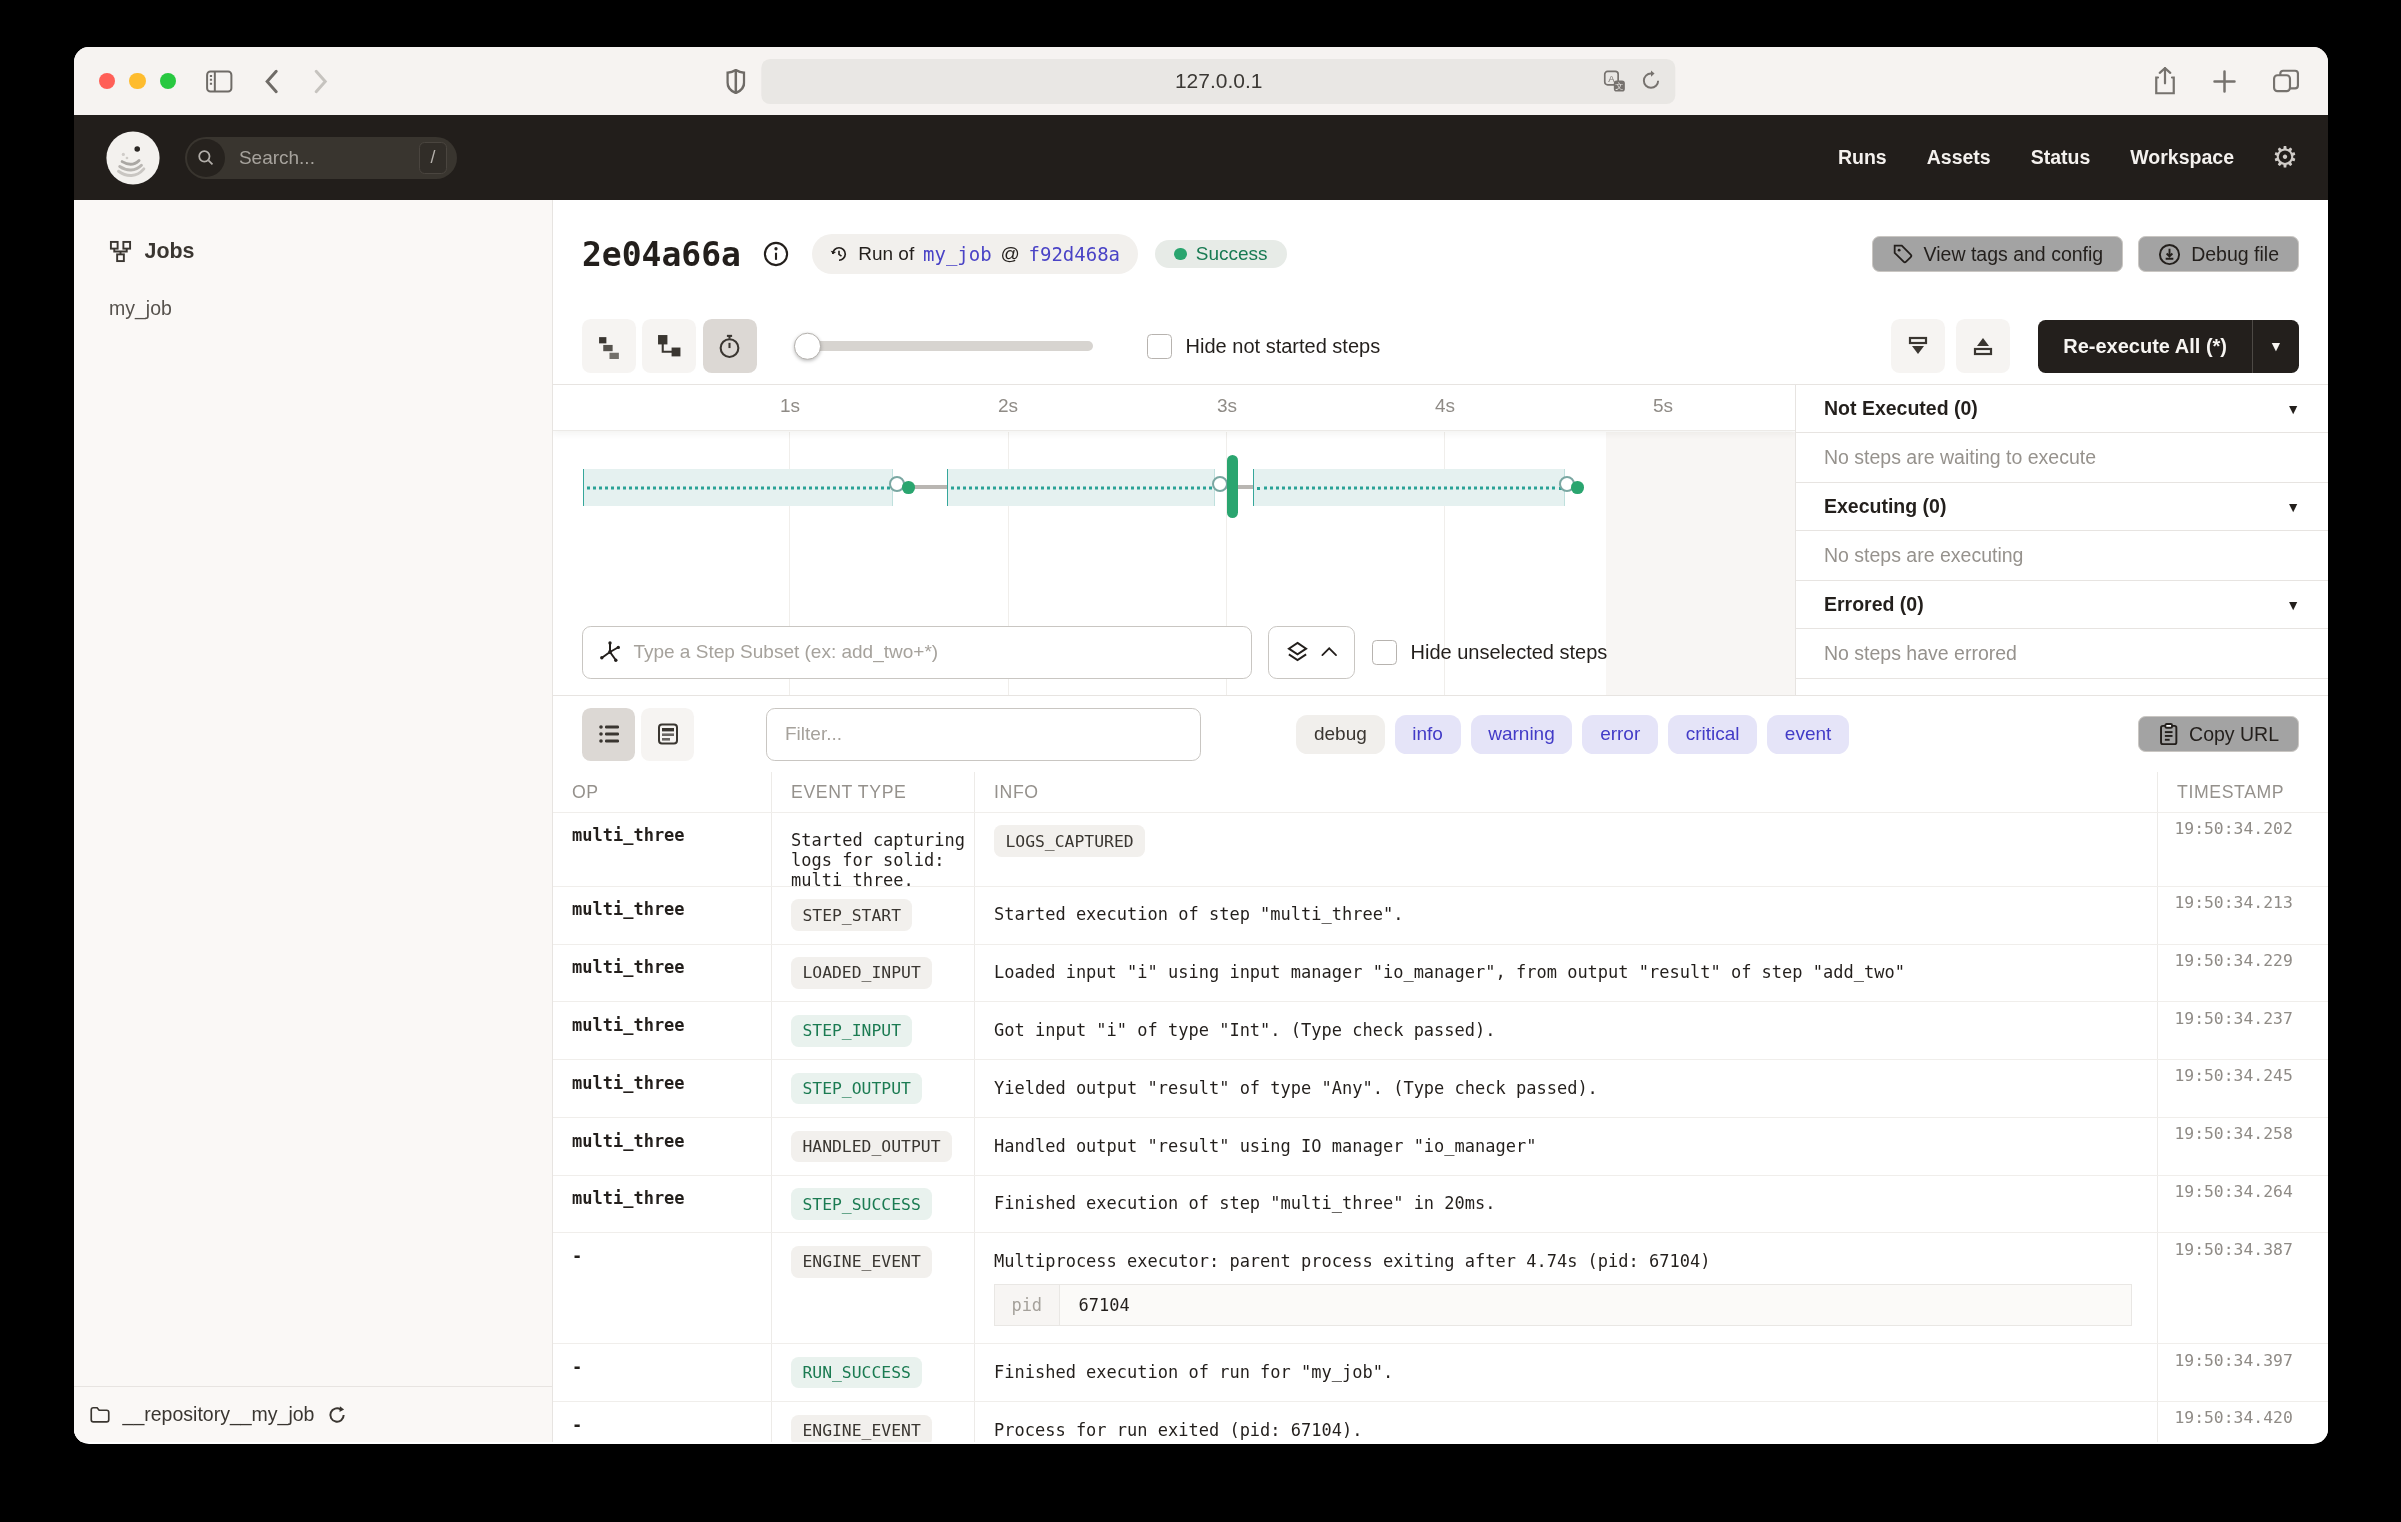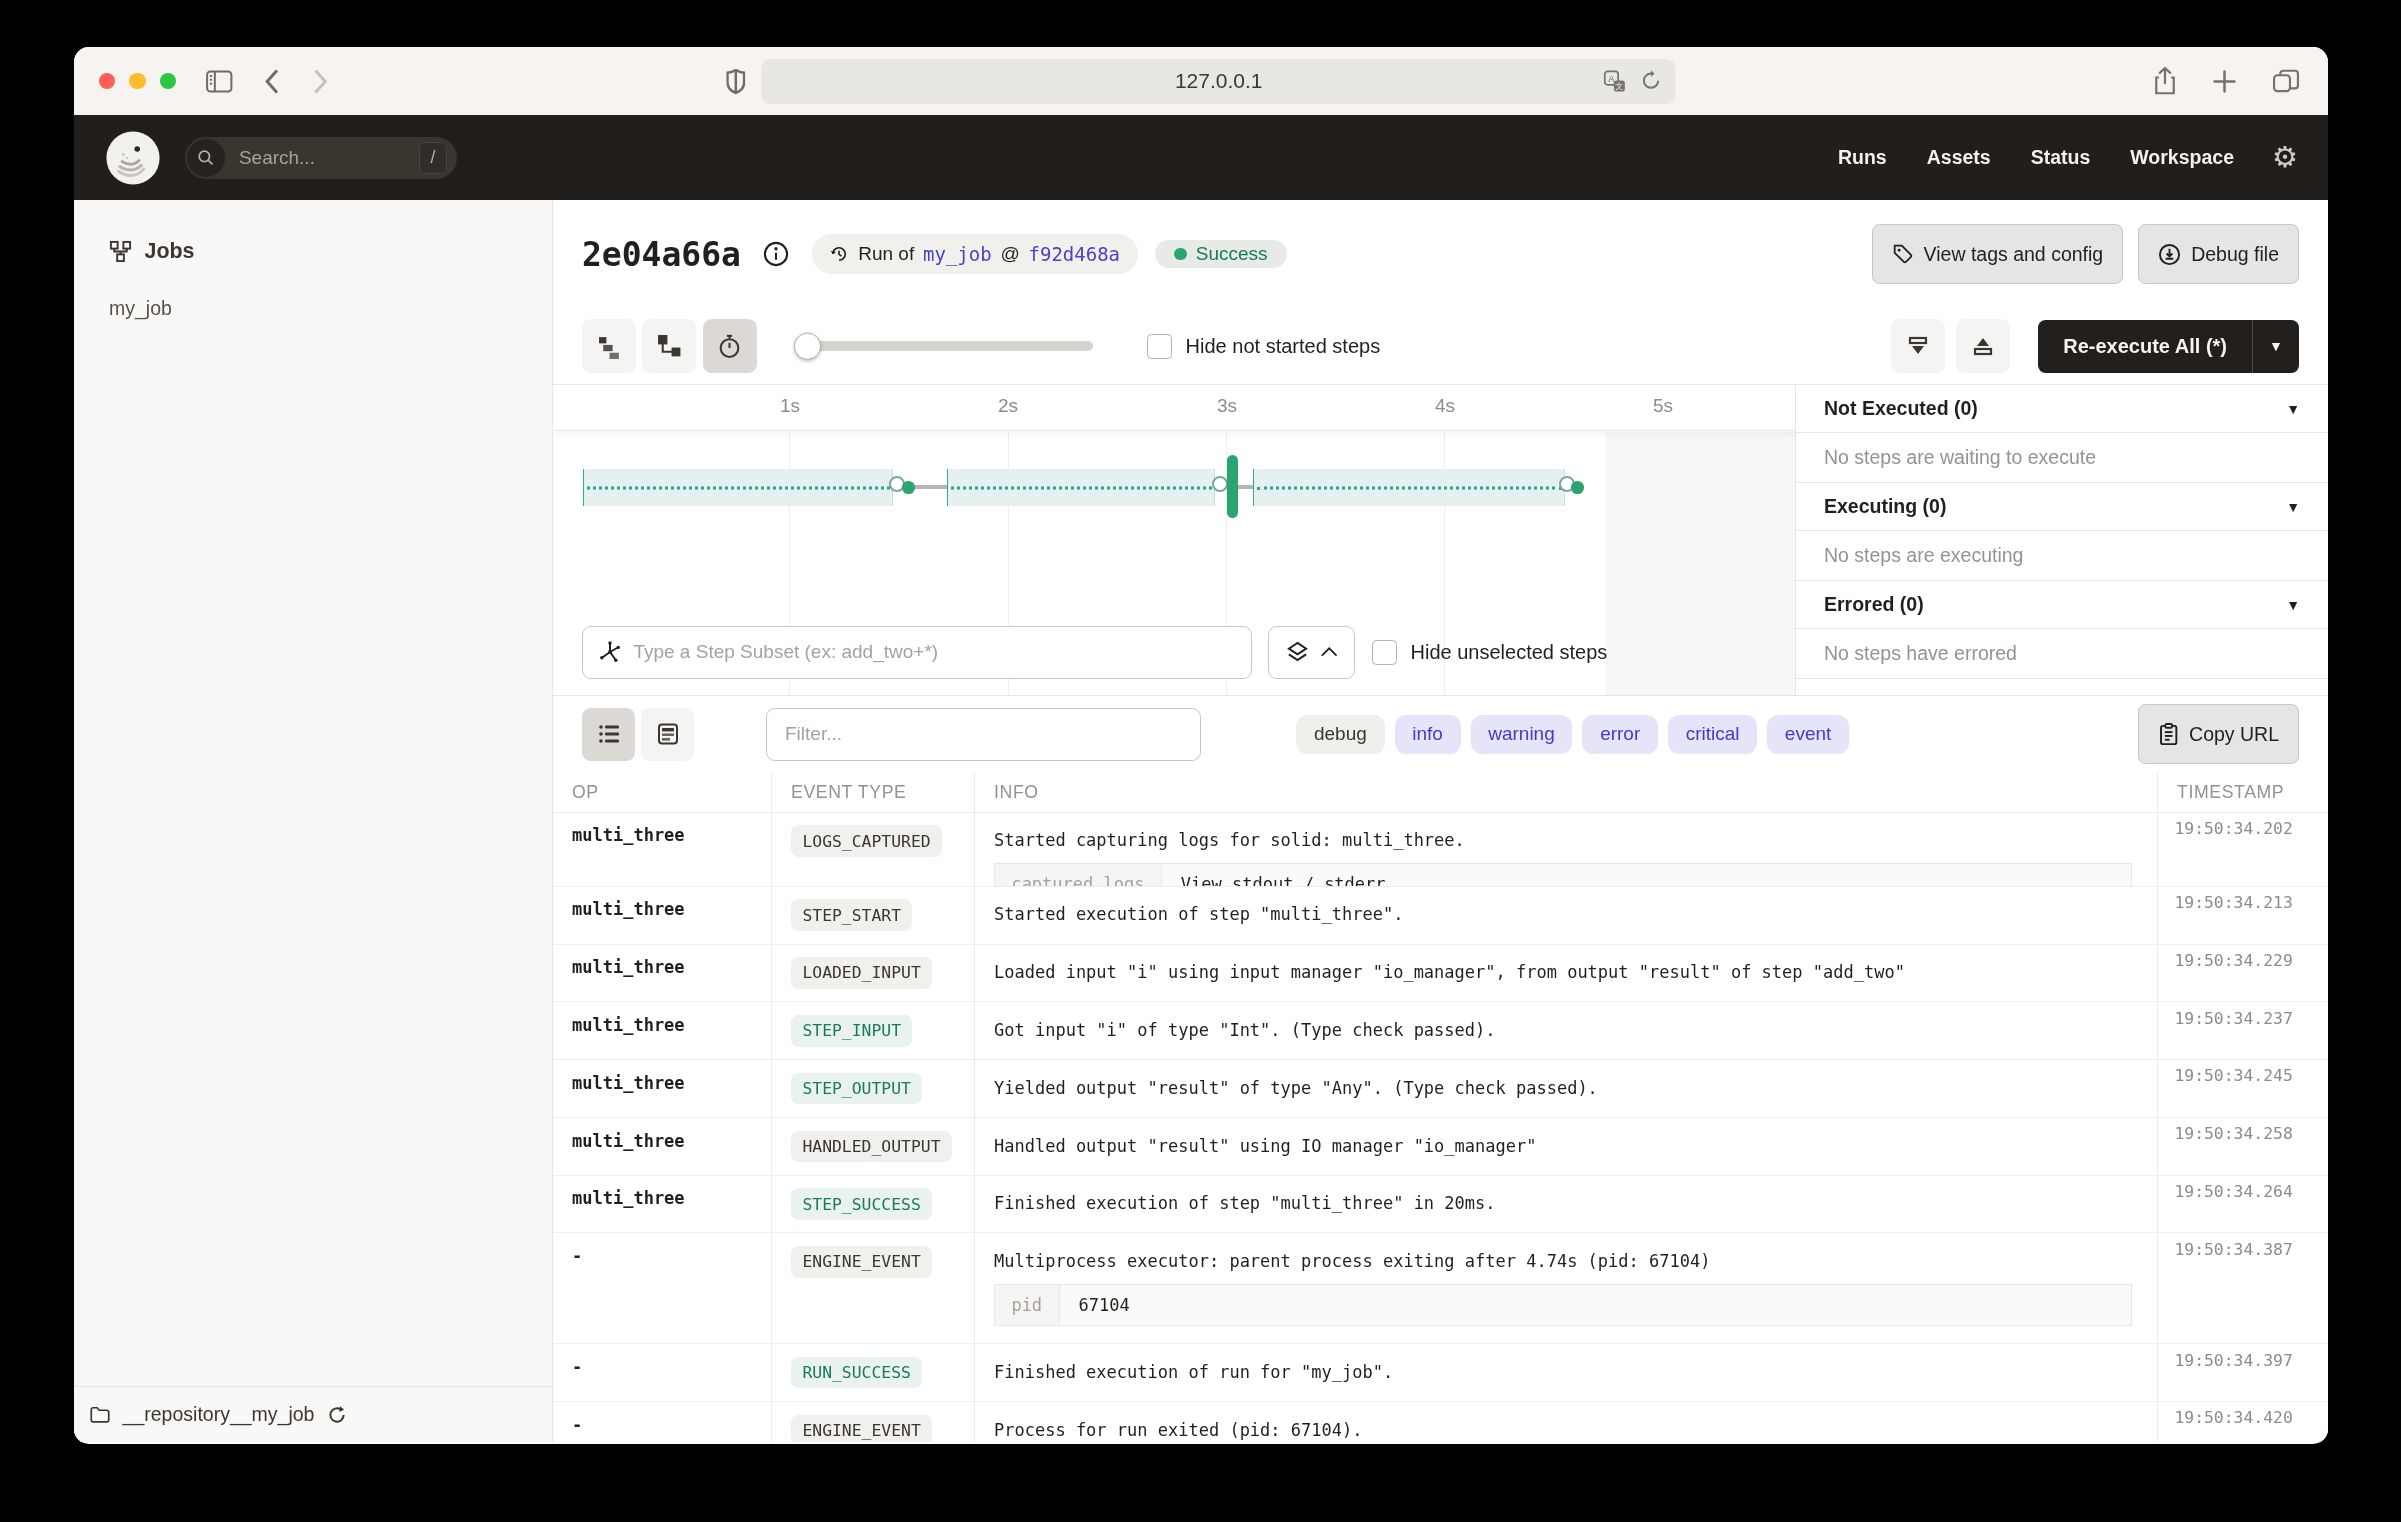--- a/index.html
+++ b/index.html
@@ -55,21 +55,21 @@
   .run-id { font-size:33px; font-weight:700; color:#231f1c; }
   .info-btn { margin-left:21.4px; color:#231f1c; display:flex; }
   .run-pill { margin-left:21.4px; background:#f2f0ed; border-radius:23px; height:40px; display:flex; align-items:center;
     gap:8.8px; padding:0 17.7px; font-size:19px; color:#231f1c; }
   .run-pill a { color:#4a43c6; text-decoration:none; }
   .status-badge { margin-left:17.7px; background:#e7ebe7; border-radius:23px; height:28px; display:flex; align-items:center;
     gap:8.8px; padding:0 19px; }
   .status-dot { width:12.6px; height:12.6px; border-radius:50%; background:#2aa56f; }
   .status-text { font-size:19px; color:#177a52; }
   .hdr-buttons { margin-left:auto; display:flex; gap:15px; }
-  .btn-outline { height:60px; border-radius:7.6px; border:1.3px solid #c9c6c2; background:#e5e5e5; display:flex; align-items:center;
+  .btn-outline { height:36px; border-radius:7.6px; border:1.3px solid #c9c6c2; background:#a3a3a3; display:flex; align-items:center;
     gap:10px; padding:0 19px; font-size:19.5px; color:#231f1c; cursor:pointer; font-family:inherit; }
 
   
   .controls { height:76px; display:flex; align-items:center; padding:0 29px; }
   .toggle-group { display:flex; gap:6.3px; }
   .sq-btn { width:54px; height:54px; border-radius:8.8px; background:#f6f4f2; border:none; display:flex; align-items:center;
     justify-content:center; color:#3a3631; cursor:pointer; }
   .sq-btn.active { background:#dcd8d4; }
   .slider { margin-left:40px; width:296px; height:10px; background:#d7d4d0; border-radius:5px; position:relative; }
   .slider-thumb { position:absolute; left:-2.5px; top:50%; transform:translateY(-50%); width:26.5px; height:26.5px;
@@ -543,27 +543,27 @@
       <div class="log-table">
         <div class="log-head" id="log-head">
             <div>OP</div>
             <div>EVENT TYPE</div>
             <div>INFO</div>
             <div>TIMESTAMP</div>
           </div>
         <div id="log-body">
   <div class="log-row clipped">
     <div class="op-cell mono"><span class="shift">multi_three</span></div>
-    <div><span class="shift"><span class="pill mono neutral">LOGS_CAPTURED</span></span></div>
     <div><span class="shift info-wrap">
       <div class="info-line mono">Started capturing logs for solid: multi_three.</div>
     <div class="meta-box">
                     <div class="meta-label mono">captured_logs</div>
                     <div class="meta-value mono">View stdout / stderr</div>
                   </div></span></div>
+    <div><span class="shift"><span class="pill mono neutral">LOGS_CAPTURED</span></span></div>
     <div class="ts-cell mono"><span class="shift">19:50:34.202</span></div>
   </div>
 
   <div class="log-row">
     <div class="op-cell mono"><span class="shift">multi_three</span></div>
     <div><span class="shift"><span class="pill mono neutral">STEP_START</span></span></div>
     <div><span class="shift info-wrap">
       <div class="info-line mono">Started execution of step "multi_three".</div>
     </span></div>
     <div class="ts-cell mono"><span class="shift">19:50:34.213</span></div>

